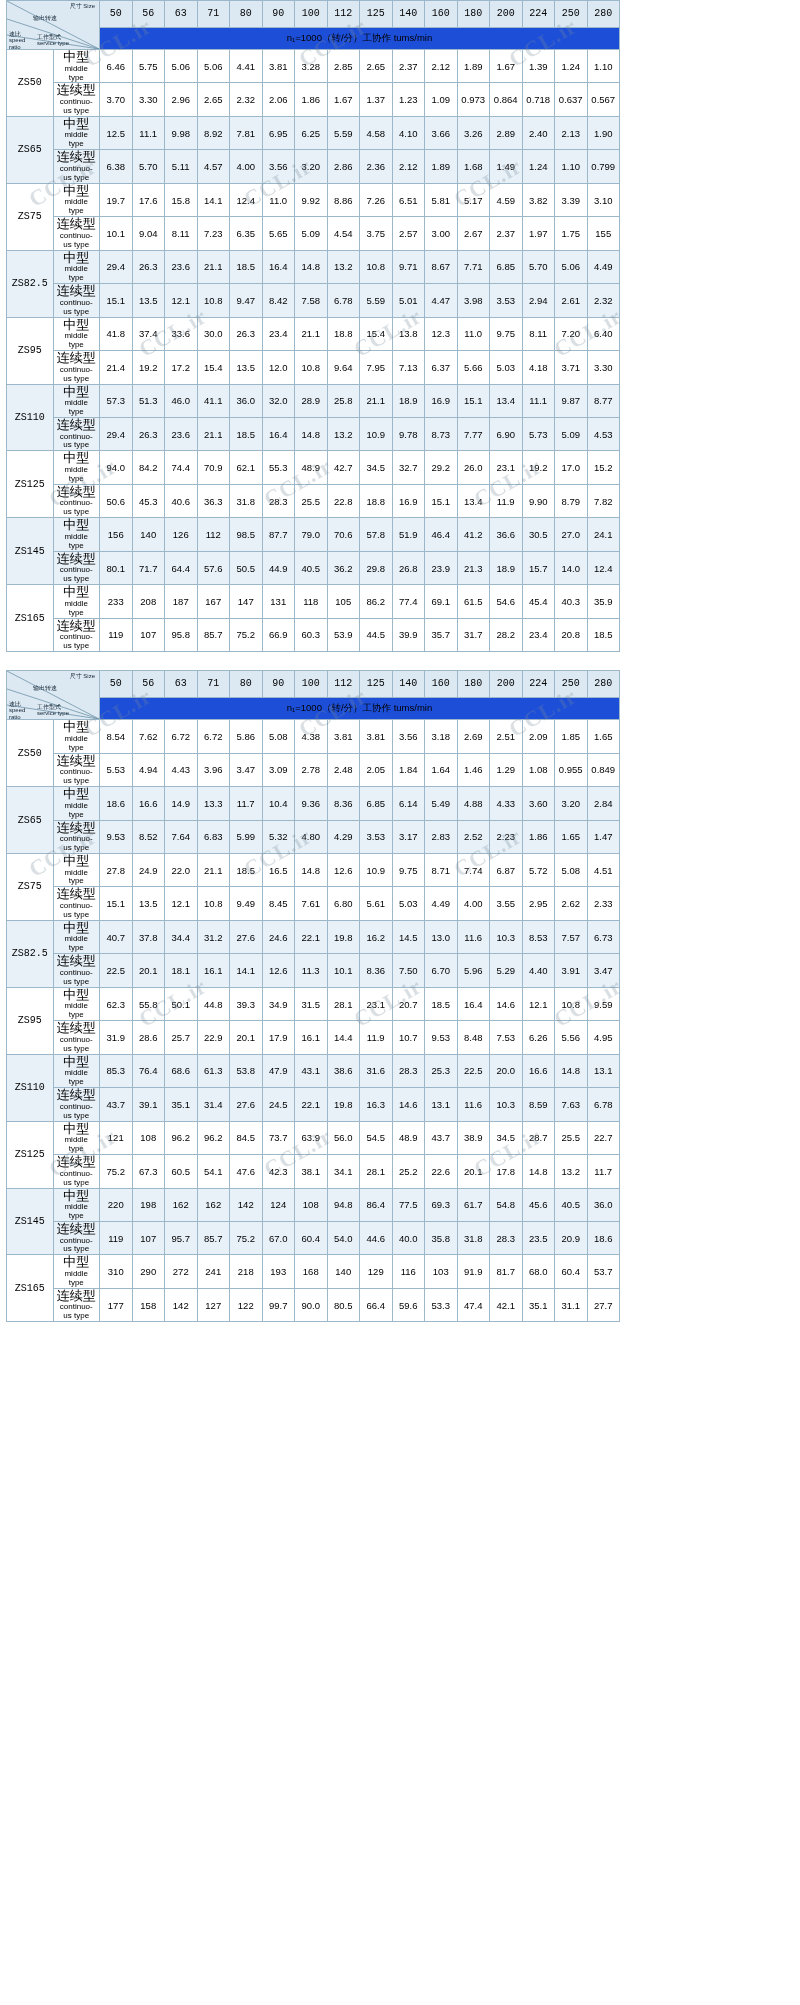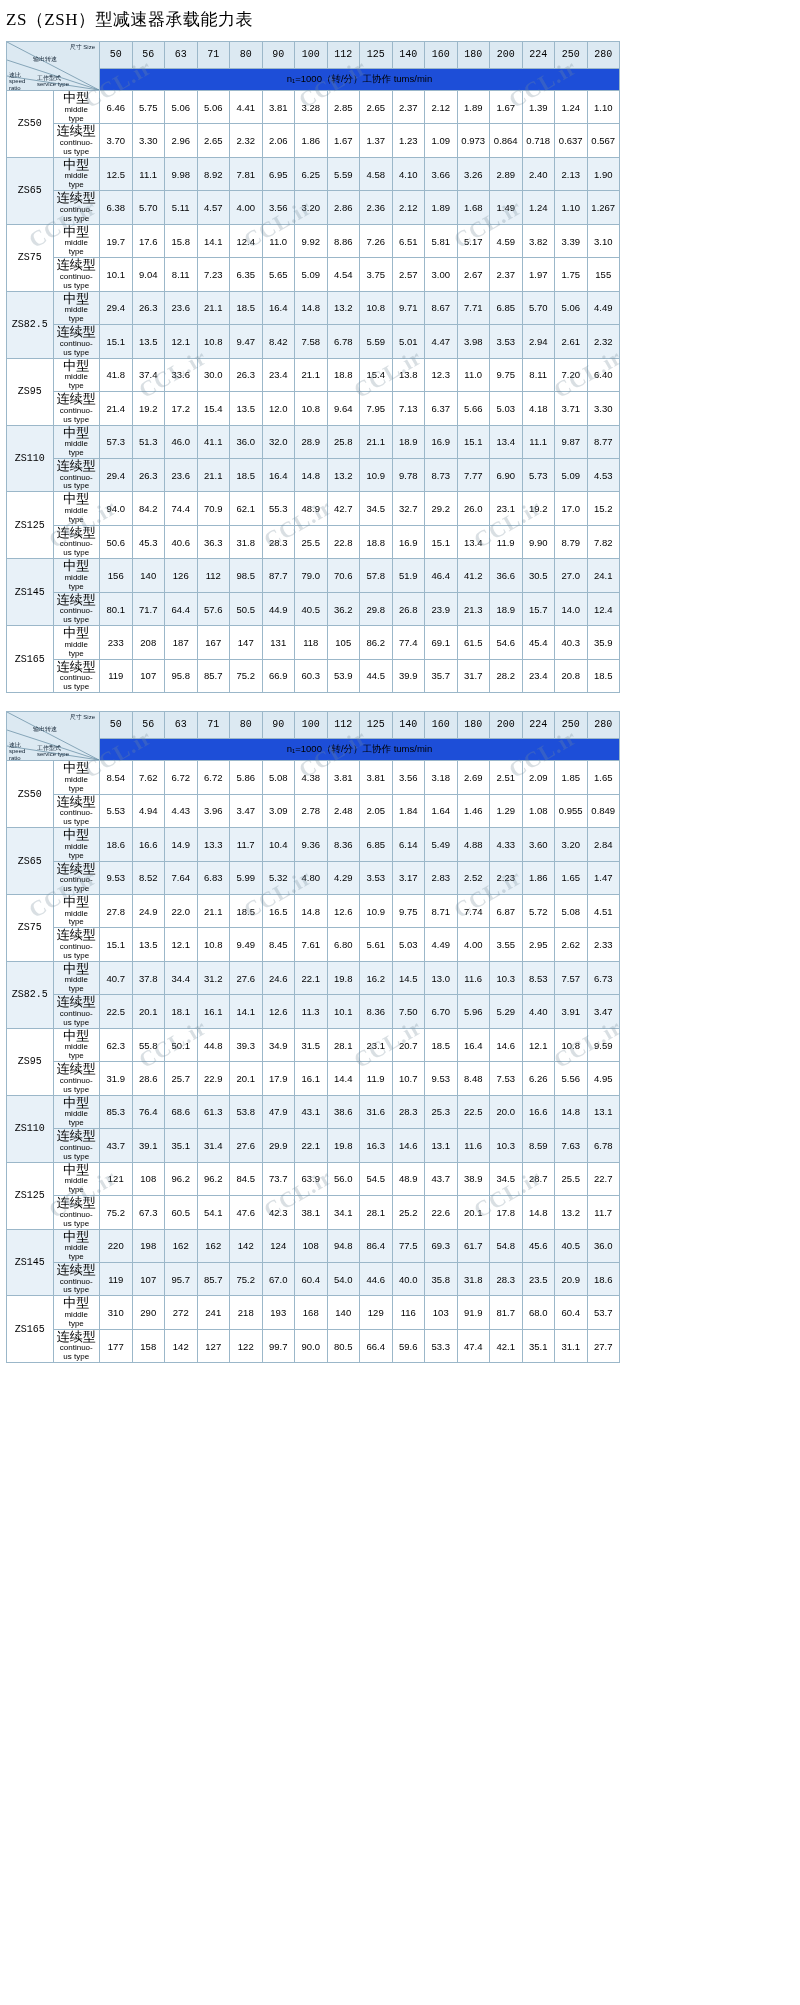--- a/index.html
+++ b/index.html
@@ -26,21 +26,20 @@
   tr.alt td.rowlabel,tr.alt td.typecell{background:#e8f1f8;}
   td.val{height:21px;font-size:9.5px;}
   .wm{position:absolute;inset:0;pointer-events:none;overflow:hidden;}
   .wm span{position:absolute;font-family:"Liberation Serif", serif;font-size:22px;color:rgba(120,140,155,0.28);transform:rotate(-30deg);font-weight:bold;letter-spacing:1px;white-space:nowrap;}
 </style>
 </head>
 <body>
 
 <div class="page">
 
-  <div class="doc-title">ZS（ZSH）型减速器承载能力表</div>
 
   <div class="tbl-wrap">
     <table class="cap" id="t1">
         <tbody>
           <tr>
             <td class="corner corner-cell" colspan="2" rowspan="2">
               <svg width="92" height="48">
                 <line x1="0" y1="0" x2="92" y2="48" stroke="#6f93a8" stroke-width="0.8"></line>
                 <line x1="0" y1="18" x2="92" y2="48" stroke="#6f93a8" stroke-width="0.8"></line>
                 <line x1="0" y1="34" x2="92" y2="48" stroke="#6f93a8" stroke-width="0.8"></line>
@@ -139,21 +138,21 @@
             <td class="val">3.56</td>
             <td class="val">3.20</td>
             <td class="val">2.86</td>
             <td class="val">2.36</td>
             <td class="val">2.12</td>
             <td class="val">1.89</td>
             <td class="val">1.68</td>
             <td class="val">1.49</td>
             <td class="val">1.24</td>
             <td class="val">1.10</td>
-            <td class="val">1.267</td>
+            <td class="val">0.799</td>
           </tr>
           <tr>
             <td class="rowlabel" rowspan="2">ZS75</td>
             <td class="typecell"><span class="cn">中型</span><br>middle<br>type</td>
             <td class="val">19.7</td>
             <td class="val">17.6</td>
             <td class="val">15.8</td>
             <td class="val">14.1</td>
             <td class="val">12.4</td>
             <td class="val">11.0</td>
@@ -689,21 +688,21 @@
             <td class="val">14.8</td>
             <td class="val">13.1</td>
           </tr>
           <tr class="alt">
             <td class="typecell"><span class="cn">连续型</span><br>continuo-<br>us type</td>
             <td class="val">43.7</td>
             <td class="val">39.1</td>
             <td class="val">35.1</td>
             <td class="val">31.4</td>
             <td class="val">27.6</td>
-            <td class="val">29.9</td>
+            <td class="val">24.5</td>
             <td class="val">22.1</td>
             <td class="val">19.8</td>
             <td class="val">16.3</td>
             <td class="val">14.6</td>
             <td class="val">13.1</td>
             <td class="val">11.6</td>
             <td class="val">10.3</td>
             <td class="val">8.59</td>
             <td class="val">7.63</td>
             <td class="val">6.78</td>

